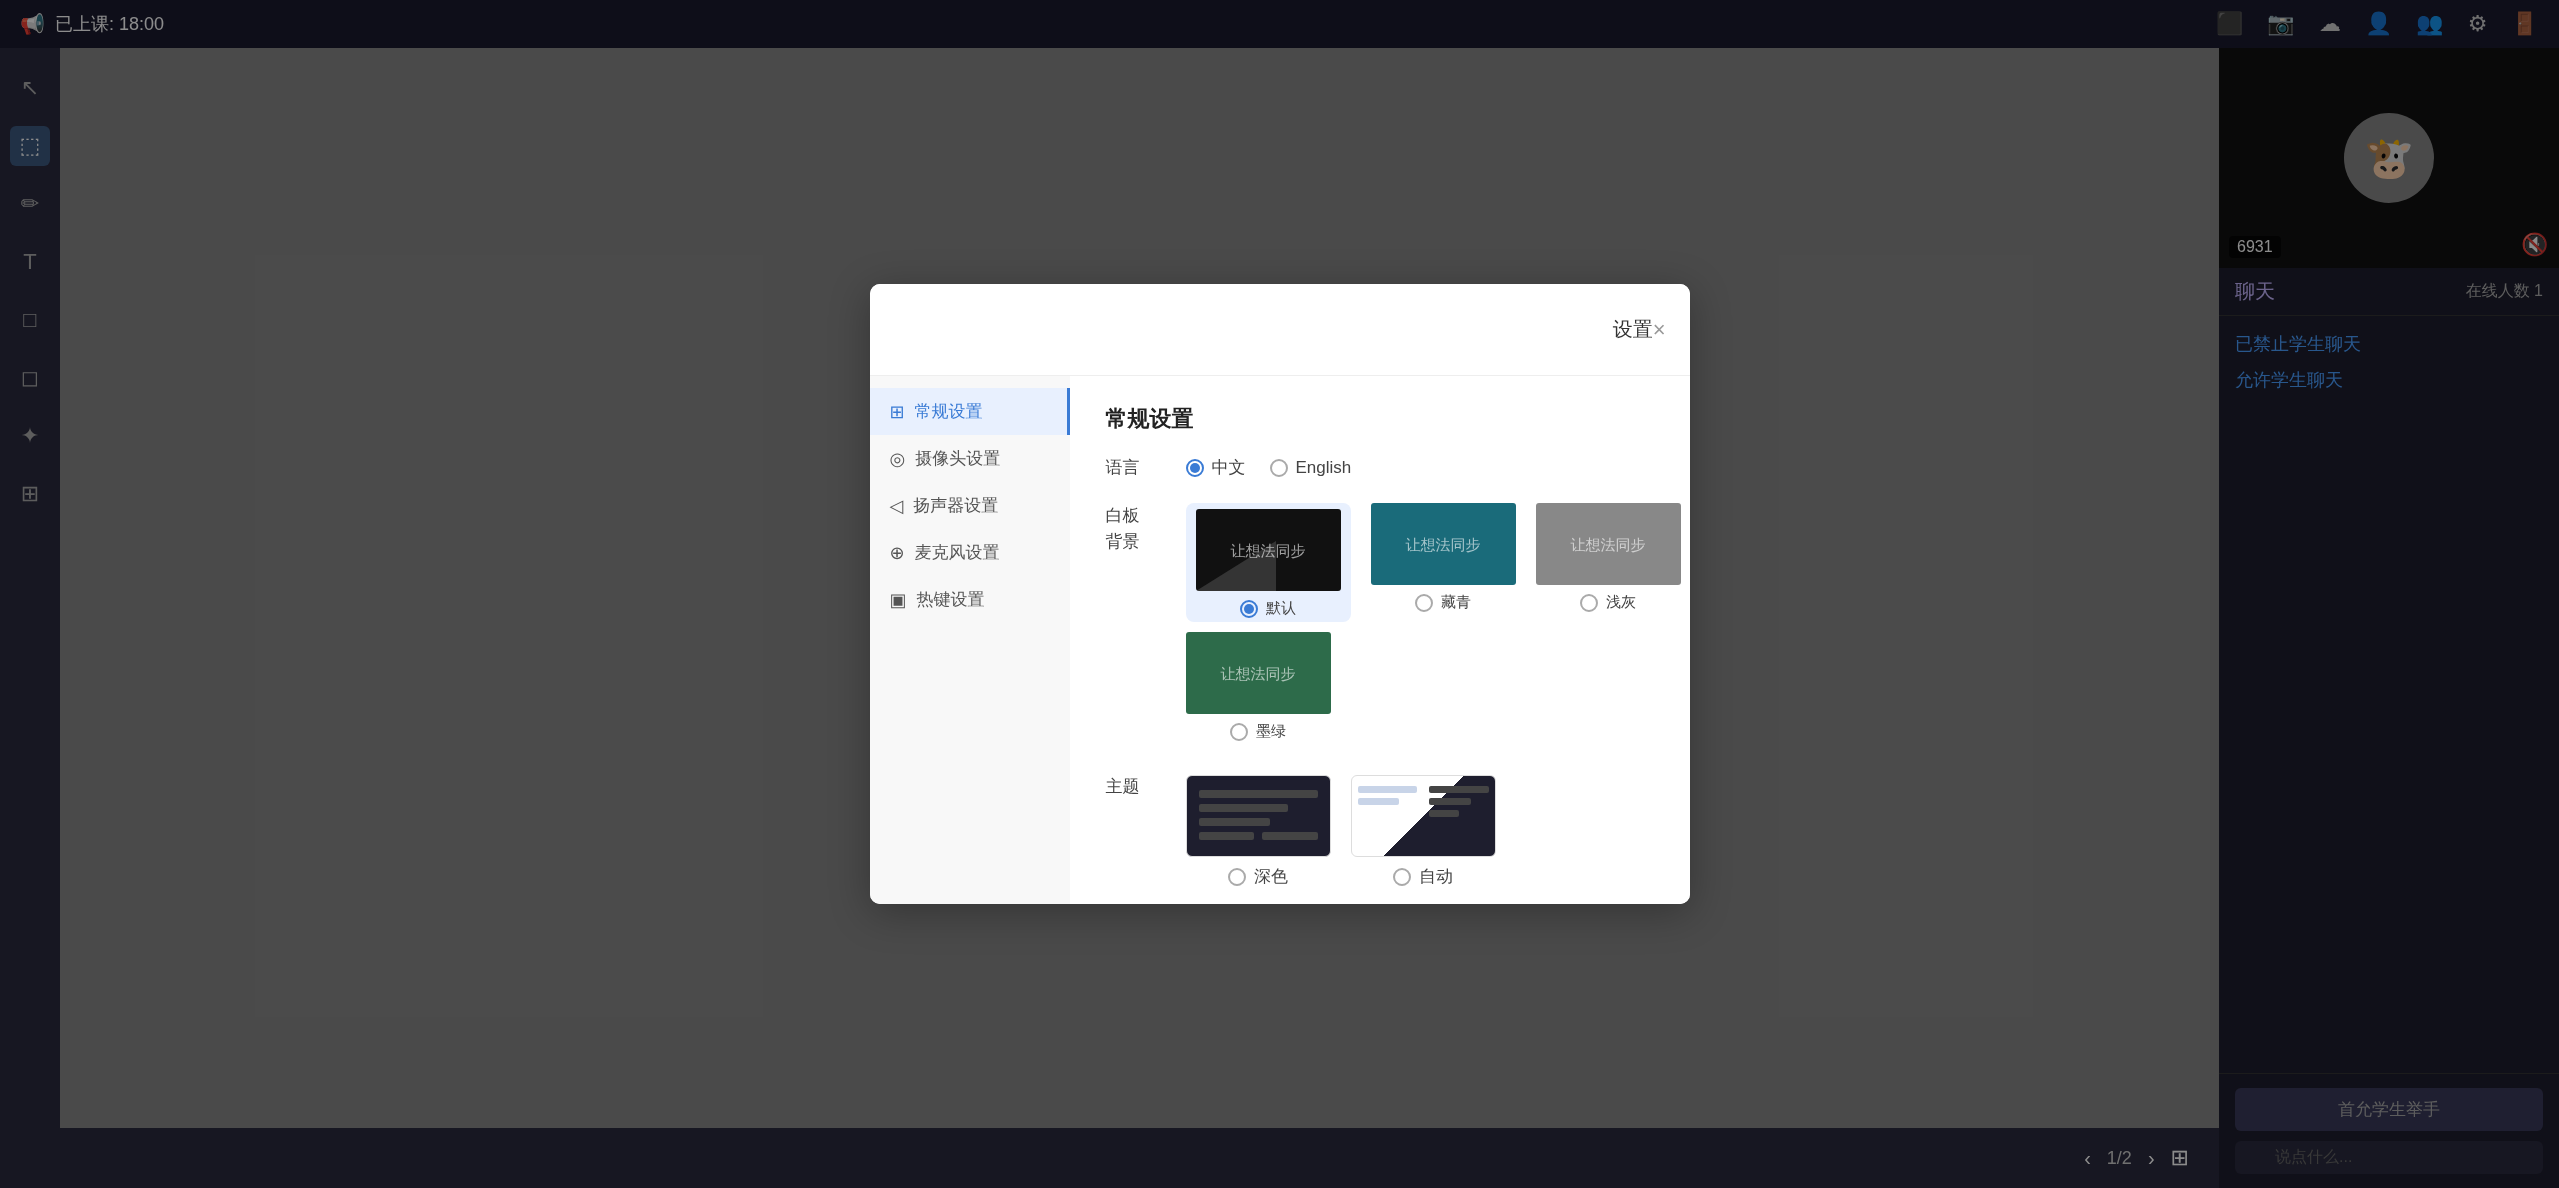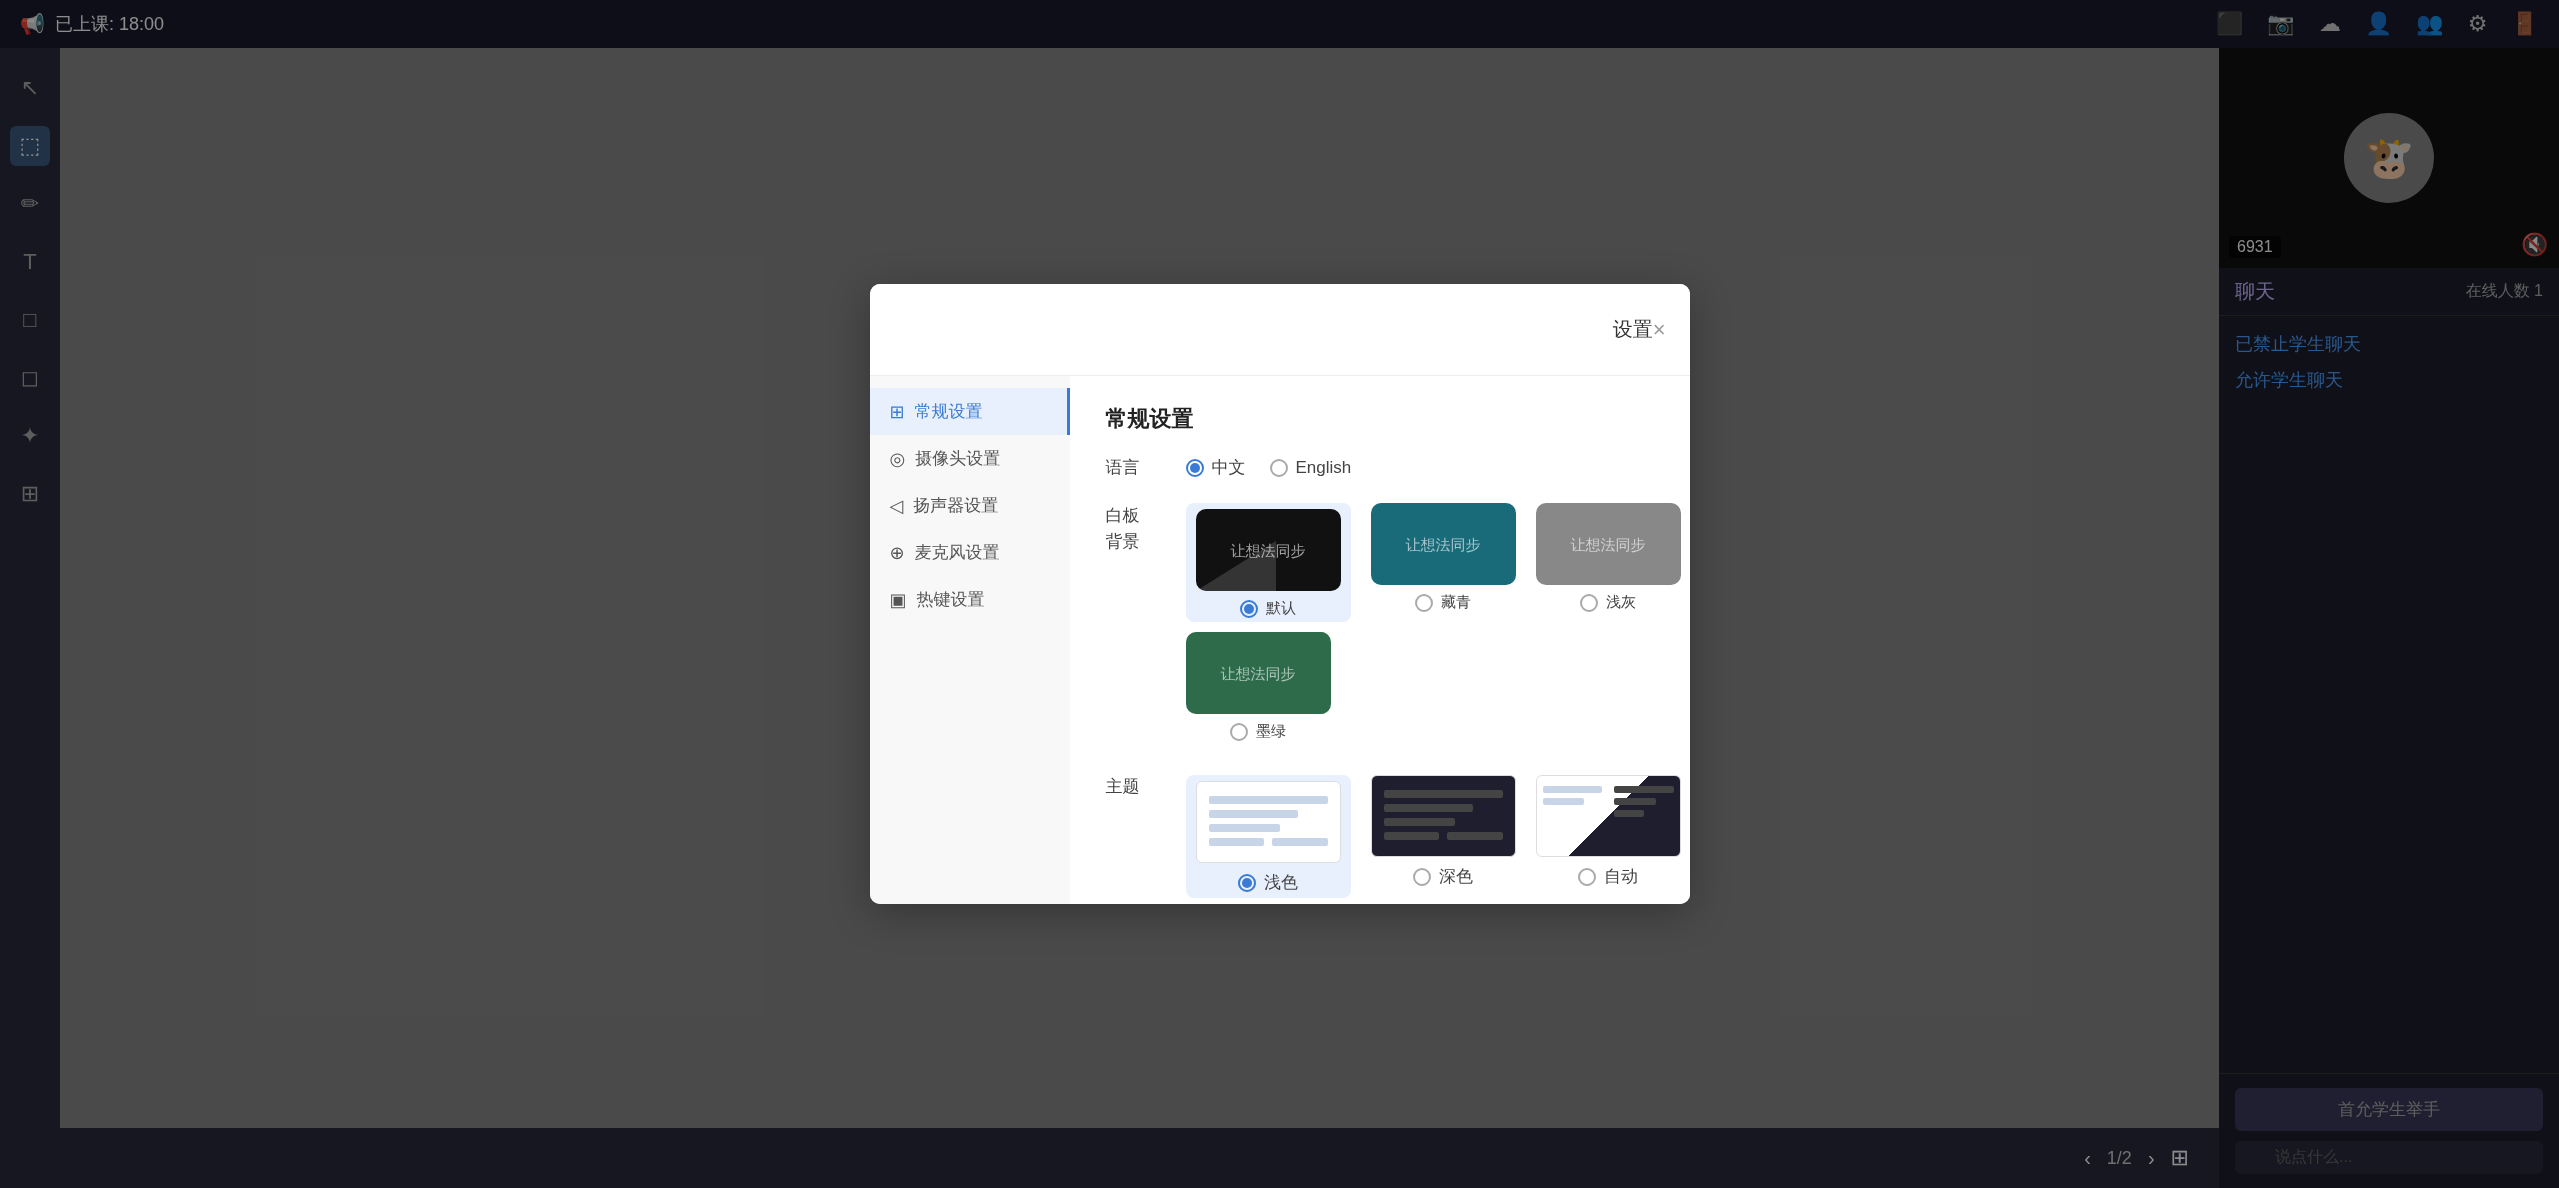--- a/index.html
+++ b/index.html
@@ -344,21 +344,21 @@
     .bg-option {
       display: flex;
       flex-direction: column;
       align-items: center;
       gap: 8px;
       cursor: pointer;
     }
     .bg-preview {
       width: 145px;
       height: 82px;
-      border-radius: 10px;
+      border-radius: 3px;
       display: flex;
       align-items: center;
       justify-content: center;
       font-size: 14px;
       color: rgba(255,255,255,0.7);
       position: relative;
       overflow: hidden;
     }
     .bg-preview.black {
       background: #111;
@@ -630,37 +630,20 @@
                 </div>
               </div>
             </div>
           </div>
         </div>
 
         <div class="setting-row" style="align-items:flex-start;">
           <div class="setting-label">主题</div>
           <div class="theme-row">
 
-            <div class="theme-option selected-theme">
-              <div class="theme-preview light">
-                <div class="theme-lines">
-                  <div class="theme-line light-line" style="width:100%;"></div>
-                  <div class="theme-line light-line" style="width:75%;"></div>
-                  <div class="theme-line light-line short"></div>
-                  <div class="theme-line-pair">
-                    <div class="theme-line light-line"></div>
-                    <div class="theme-line light-line"></div>
-                  </div>
-                </div>
-              </div>
-              <div class="radio-item">
-                <div class="radio-btn checked"></div>
-                <span>浅色</span>
-              </div>
-            </div>
 
             <div class="theme-option">
               <div class="theme-preview dark">
                 <div class="theme-lines">
                   <div class="theme-line dark-line" style="width:100%;"></div>
                   <div class="theme-line dark-line" style="width:75%;"></div>
                   <div class="theme-line dark-line short"></div>
                   <div class="theme-line-pair">
                     <div class="theme-line dark-line"></div>
                     <div class="theme-line dark-line"></div>

